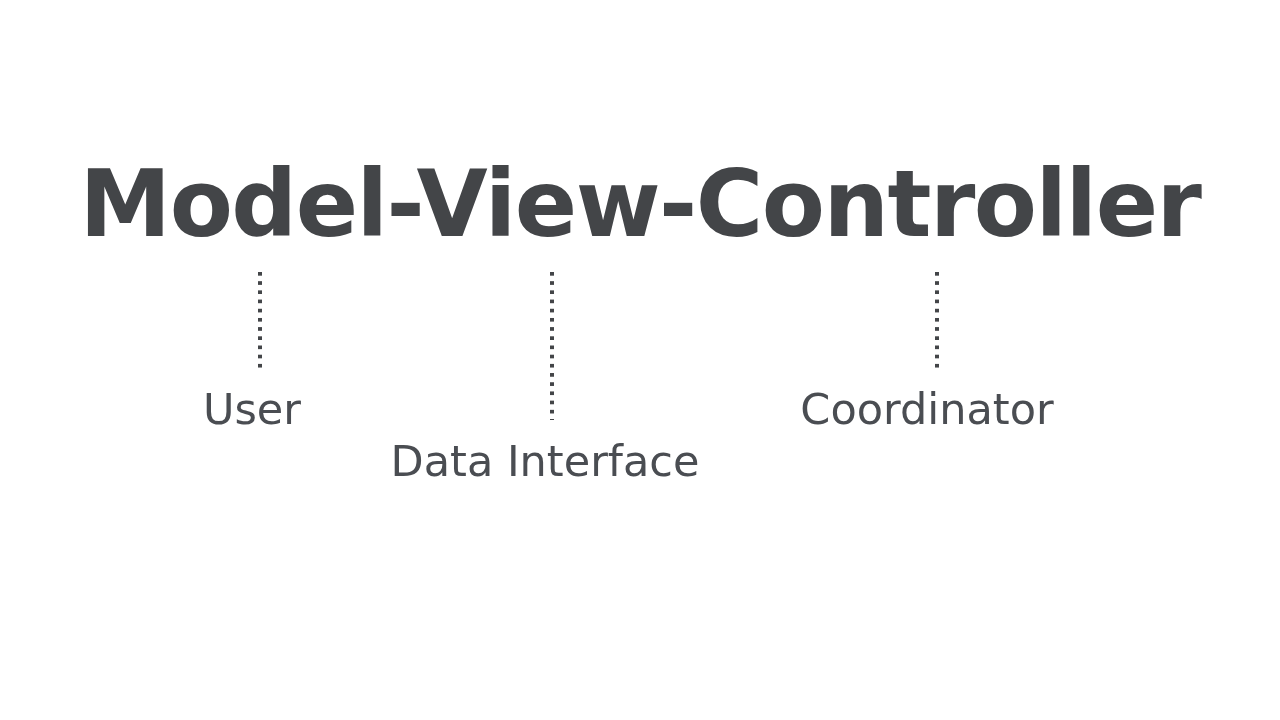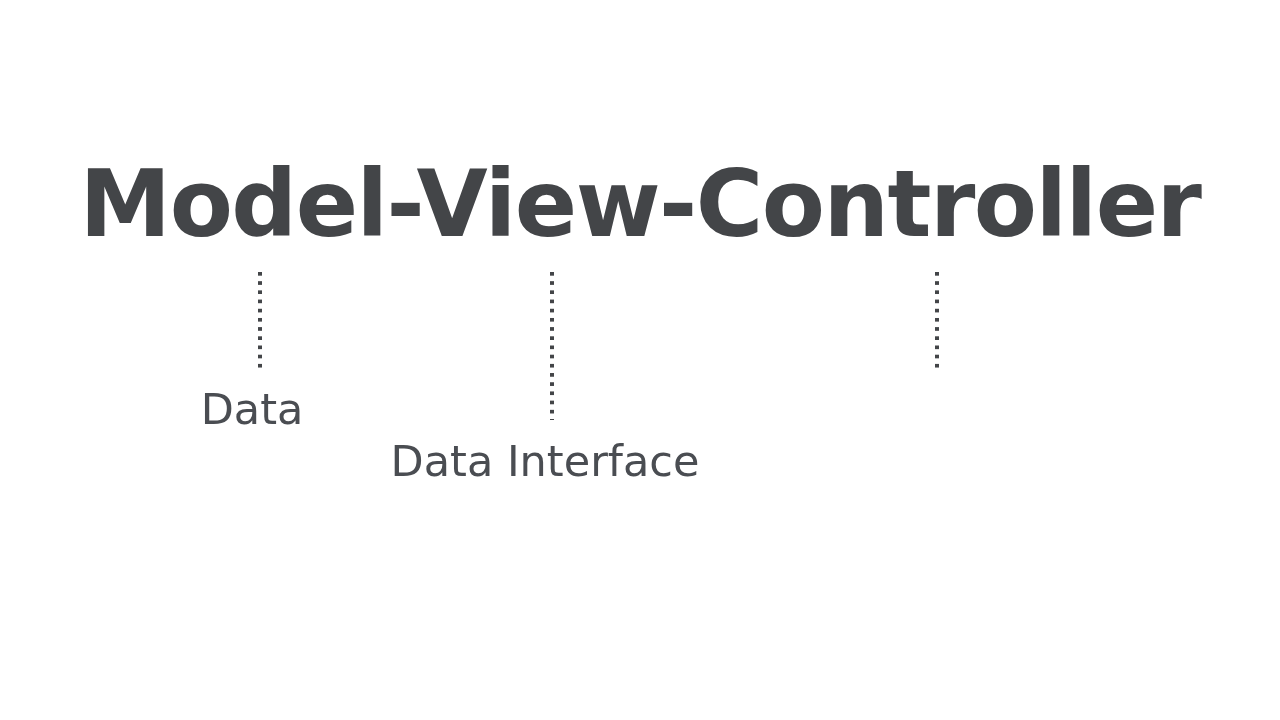--- a/index.html
+++ b/index.html
@@ -104,18 +104,19 @@
 <div class="slide">
 
   <div class="title">Model-View-Controller</div>
 
   <div class="leader leader-model"></div>
 
   <div class="leader leader-view"></div>
 
   <div class="leader leader-controller"></div>
 
-  <div class="caption caption-data">Data</div>
+  <div class="caption caption-data">User</div>
 
   <div class="caption caption-ui">Data Interface</div>
 
+  <div class="caption caption-coordinator">Coordinator</div>
 
 </div>
 
 </body></html>

